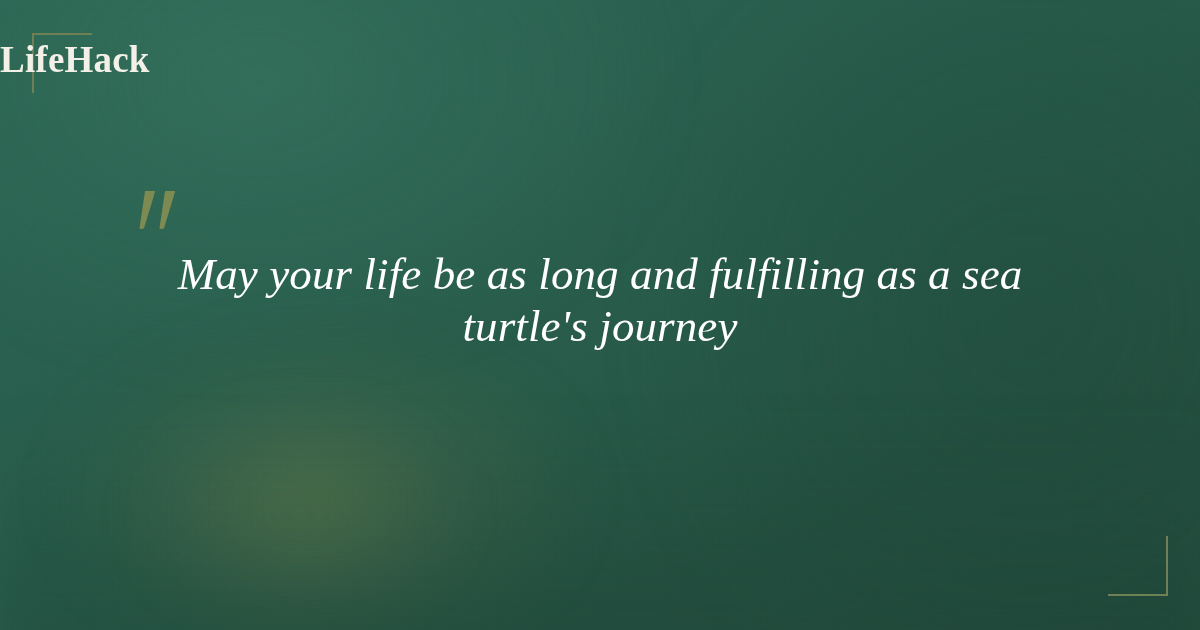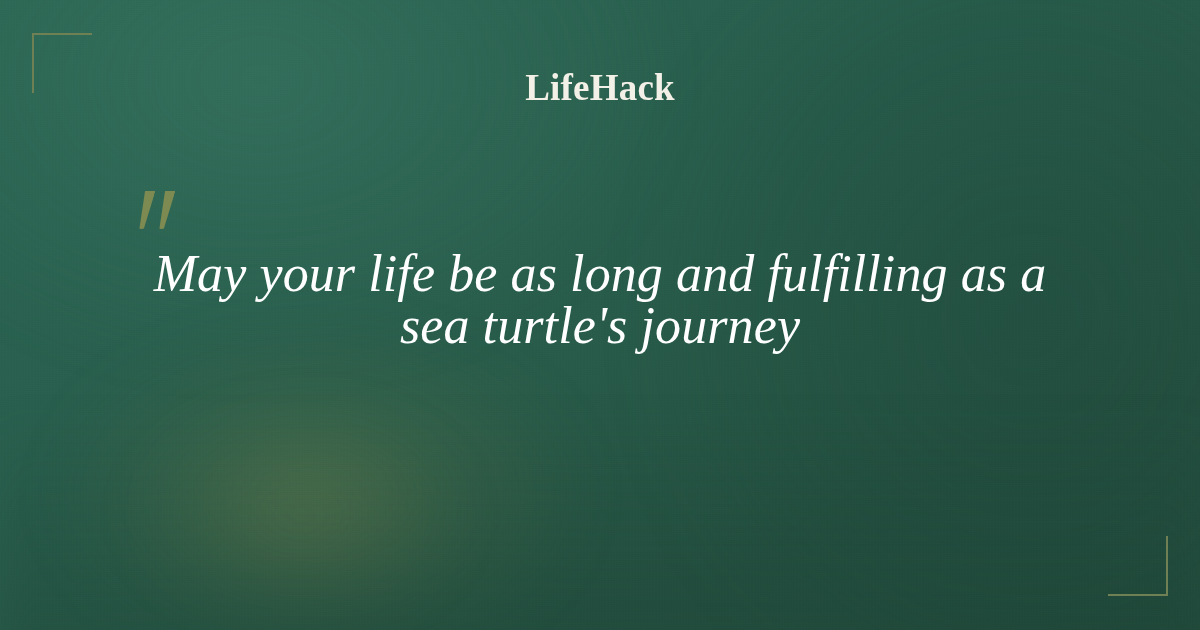--- a/index.html
+++ b/index.html
@@ -100,22 +100,20 @@
     border-bottom: 2px solid #6f8055;
     border-right: 2px solid #6f8055;
   }
 
   
   .brand {
     position: absolute;
     top: 38px;
     left: 0;
     right: 0;
-    text-align: center;
-    margin-top: 28px;
   }
   .brand-text {
     display: inline-block;
     font-family: "Liberation Serif", "DejaVu Serif", serif;
     font-size: 37px;
     font-weight: 700;
     letter-spacing: 0.2px;
     color: #f3f0e7;
   }
 
@@ -146,21 +144,21 @@
   .quote-mark .stroke.s1 { left: 2px; }
   .quote-mark .stroke.s2 { left: 22px; }
 
   .quote-text {
     margin: 0;
     padding: 0 4px;
     text-align: center;
     font-family: "Liberation Serif", "DejaVu Serif", serif;
     font-style: italic;
     font-weight: 400;
-    font-size: 52px;
+    font-size: 45px;
     line-height: 52px;
     color: #ffffff;
     letter-spacing: 0.1px;
     padding-top: 63px;
   }
 </style>
 </head>
 <body>
 
 <div id="card">

